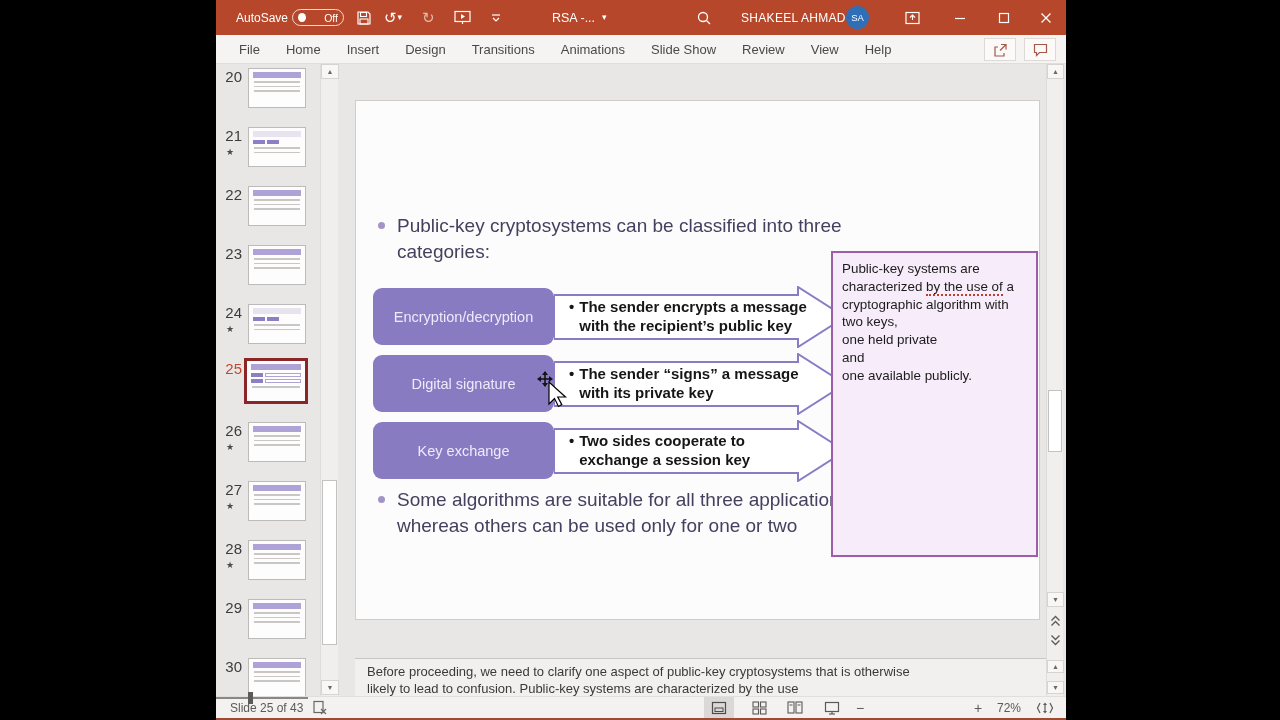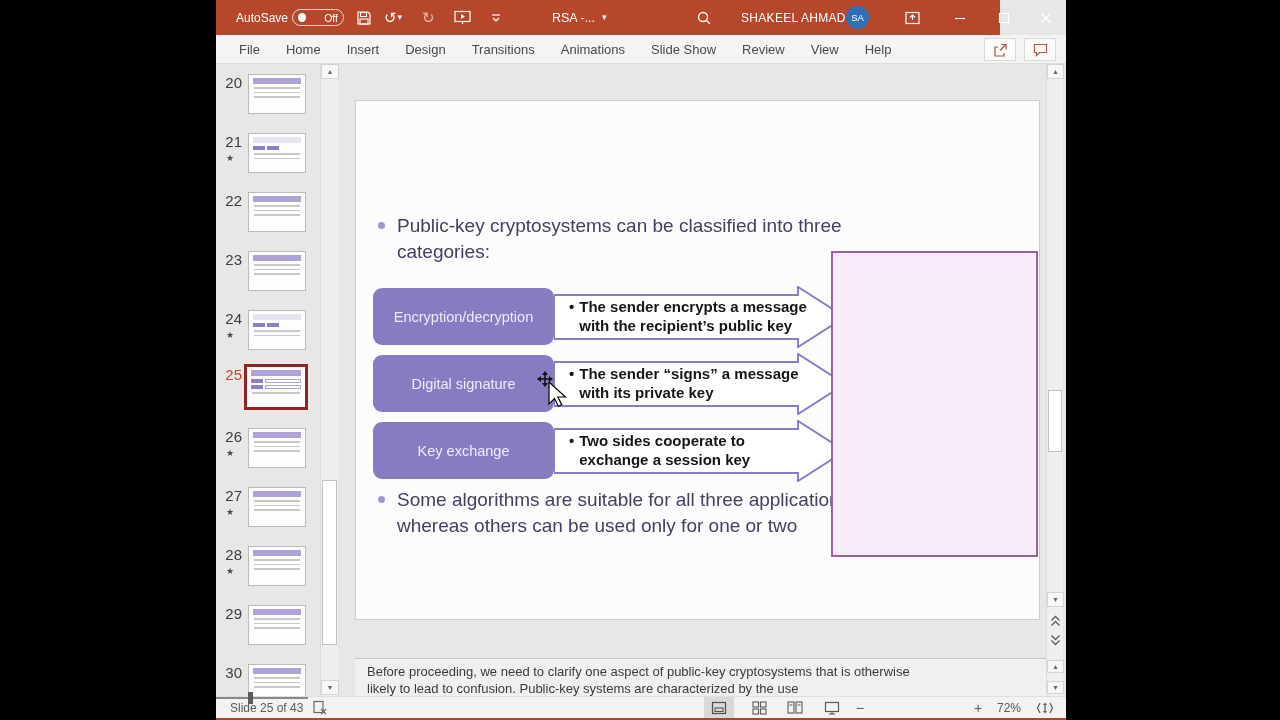--- a/index.html
+++ b/index.html
@@ -1,21 +1,21 @@
 <!DOCTYPE html>
 <html><head>
 <meta charset="utf-8">
 <style>
   * { margin:0; padding:0; box-sizing:border-box; }
   html,body { width:1280px; height:720px; background:#000; overflow:hidden;
               font-family:"Liberation Sans", sans-serif; }
   #window { position:absolute; left:216px; top:0; width:850px; height:720px; background:#e9e7e6; }
 
   
-  #titlebar { position:absolute; left:0; top:0; width:784px; height:35px; background:#b7472a; color:#fff; }
+  #titlebar { position:absolute; left:0; top:0; width:850px; height:35px; background:#b7472a; color:#fff; }
   .tb-item { position:absolute; top:0; height:35px; display:flex; align-items:center; color:#fff; font-size:12px; }
   .autosave-label { left:20px; }
   .toggle { left:76px; }
   .toggle-pill { width:52px; height:17px; border:1px solid #f5d9d2; border-radius:9px; display:flex; align-items:center; padding:0 5px; gap:18px; }
   .toggle-dot { width:9px; height:9px; border-radius:50%; background:#fff; }
   .toggle-label { font-size:10.5px; color:#fff; }
   .qat { display:flex; align-items:center; justify-content:center; width:28px; }
   .glyph { font-size:15px; line-height:1; }
   .caret { font-size:9px; line-height:1; margin-left:1px; }
   .dim { opacity:.6; }
@@ -29,21 +29,21 @@
   #ribbon { position:absolute; left:0; top:35px; width:850px; height:29px; background:#f6f4f3; border-bottom:1px solid #e0dedc; }
   #tabs { position:absolute; left:10px; top:0; height:29px; display:flex; align-items:center; }
   .tab { padding:0 13px; font-size:13px; color:#4b4947; height:29px; display:flex; align-items:center; }
   .ribbon-right { position:absolute; right:10px; top:3px; display:flex; gap:8px; }
   .ribbon-btn { width:32px; height:23px; border:1px solid #dcd9d7; background:#fbfaf9; display:flex; align-items:center; justify-content:center; }
 
   
   #main { position:absolute; left:0; top:64px; width:850px; height:632px; background:#e9e7e6; overflow:hidden; }
 
   
-  #thumb-panel { position:absolute; left:0; top:8px; width:104px; height:632px; overflow:hidden;padding-left:32px; }
+  #thumb-panel { position:absolute; left:0; top:2px; width:104px; height:632px; overflow:hidden;padding-left:32px; }
   .slide-item { position:absolute; left:0; width:104px; height:57px; }
   .thumb-num { position:absolute; left:2px; top:2px; width:24px; text-align:right; font-size:15px; color:#3c3c3c; }
   .thumb-star { position:absolute; left:10px; top:22px; font-size:9px; color:#4a4a4a; }
   .thumb { position:absolute; left:32px; top:2px; width:58px; height:40px; background:#fdfdfd; border:1px solid #bdbbb9; padding:3px 4px; }
   .thumb .band { height:6px; background:#afa2d6; margin-bottom:3px; }
   .thumb .ln { height:1.5px; background:#c9c6c3; margin:3px 1px; }
   .thumb.plain .band { background:#e7e3ef; }
   .slide-item.selected .thumb { left:28px; top:0; width:64px; height:46px; border:3px solid #8c2626; }
   .slide-item.selected .thumb-num { color:#bf4a30; }
   .mini-row { display:flex; gap:2px; margin:2px 0; }
@@ -398,20 +398,25 @@
           </div>
         </div>
       </div>
 
       <div class="bullet-line b2">
         <div class="bullet-dot"></div>
         <div class="bullet-text">Some algorithms are suitable for all three applications, whereas others can be used only for one or two</div>
       </div>
 
       <div class="sidebox">
+        <p><span>Public-key systems are characterized </span><span class="spell-underline">by the use of</span><span> a cryptographic algorithm with two keys,</span>
+          <span class="blockline">one held private</span>
+          <span class="blockline">and</span>
+          <span class="blockline">one available publicly.</span>
+        </p>
         <div class="gap"></div>
       </div>
     </div>
 
     <div id="right-scroll">
       <div class="scroll-btn" style="top:0;width:17px">
         <span>▲</span>
       </div>
       <div class="thumb-bar"></div>
       <div class="scroll-btn" style="top:528px;width:17px">

